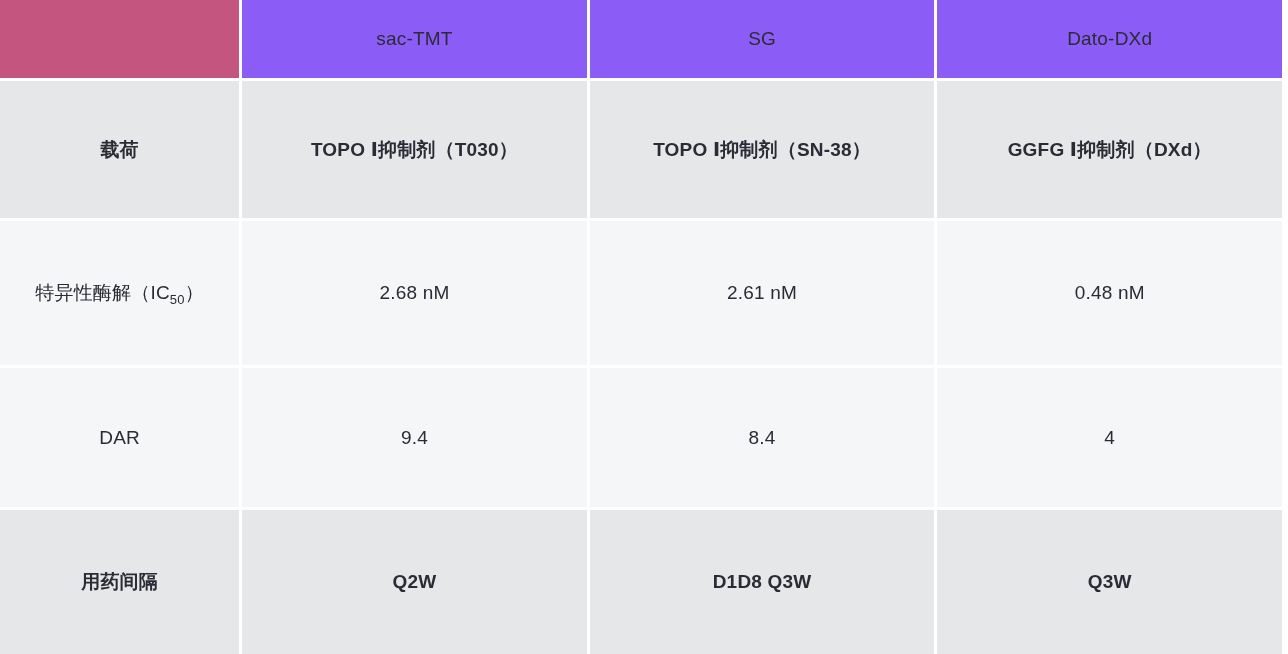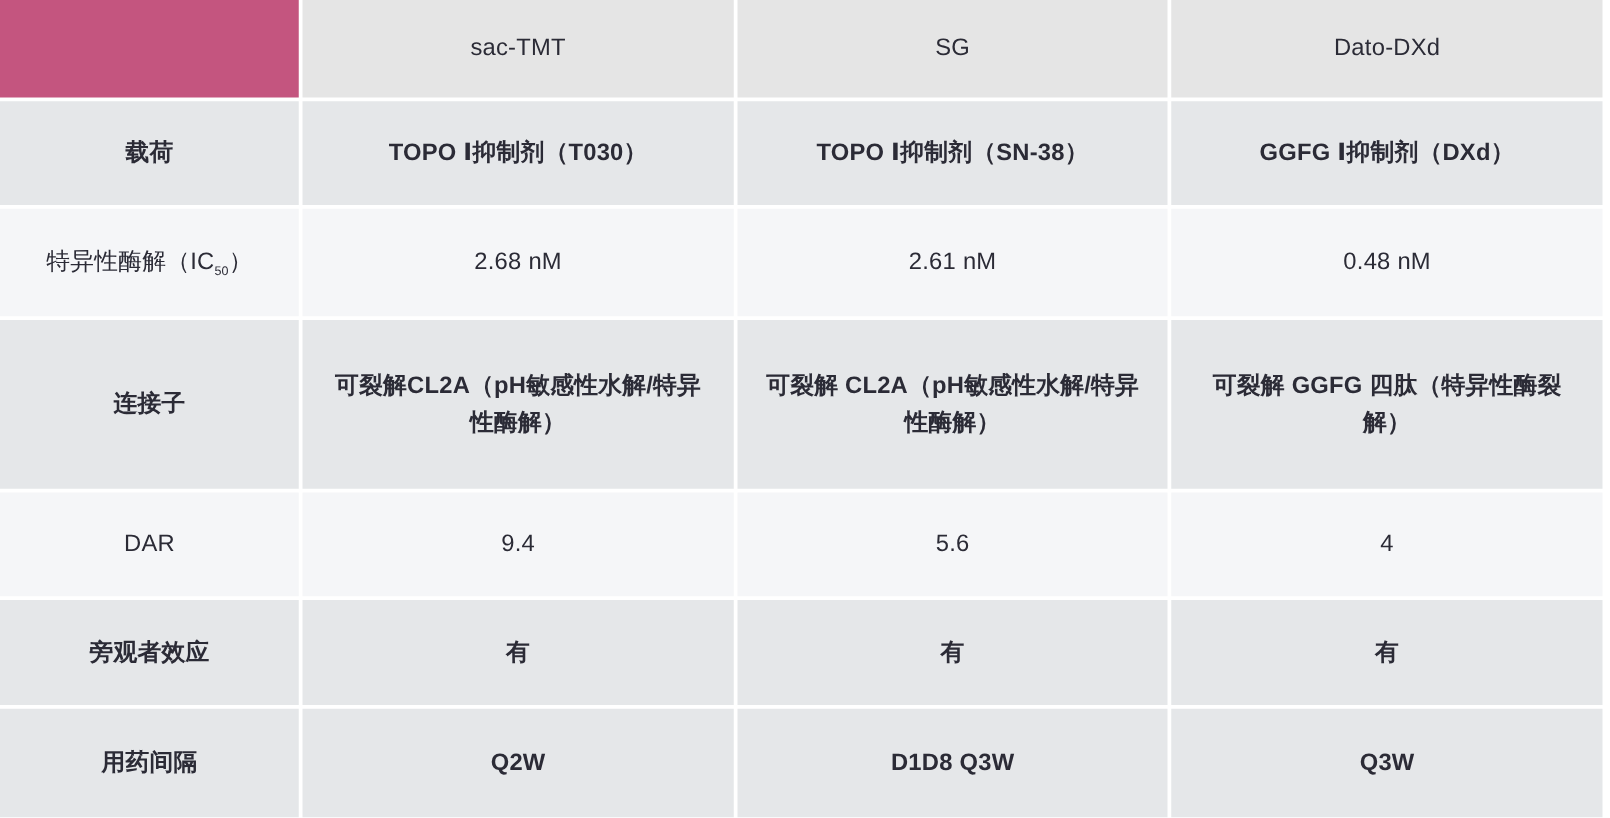--- a/index.html
+++ b/index.html
@@ -38,21 +38,21 @@
     vertical-align: middle;
     font-weight: normal;
     color: #2b2b36;
     font-size: 19px;
     line-height: 1.55;
     letter-spacing: 0.2px;
   }
 
   
   thead th {
-    background: #e5e5e5;
+    background: #8b5cf6;
     color: #ffffff;
     font-weight: bold;
     font-size: 21.5px;
     letter-spacing: 0.5px;
     height: 70px;
     padding: 0 10px;
   }
   thead th.corner {
     background: #c4557f;
   }
@@ -70,21 +70,21 @@
   tbody tr.r-dosing     td { height: 76px; }
 
   td.label-cell {
     color: #32323c;
   }
   td.data-cell {
     color: #2b2b36;
     margin-top: 21px;
   }
   .sub {
-    font-size: 10px;
+    font-size: 13px;
     vertical-align: sub;
     line-height: 0;
   }
   .linker-text {
     display: block;
     max-width: 300px;
     margin: 0 auto;
   }
 </style>
 </head>
@@ -115,46 +115,28 @@
         <td class="data-cell">GGFG Ⅰ抑制剂（DXd）</td>
       </tr>
 
       <tr class="tone-b r-activity">
         <td class="label-cell"><span>特异性酶解（IC</span><span class="sub">50</span><span>）</span></td>
         <td class="data-cell">2.68 nM</td>
         <td class="data-cell">2.61 nM</td>
         <td class="data-cell">0.48 nM</td>
       </tr>
 
-      <tr class="tone-a r-linker">
-        <td class="label-cell">连接子</td>
-        <td class="data-cell">
-            <span class="linker-text">可裂解CL2A（pH敏感性水解/特异性酶解）</span>
-          </td>
-        <td class="data-cell">
-            <span class="linker-text">可裂解 CL2A（pH敏感性水解/特异性酶解）</span>
-          </td>
-        <td class="data-cell">
-            <span class="linker-text">可裂解 GGFG 四肽（特异性酶裂解）</span>
-          </td>
-      </tr>
 
       <tr class="tone-b r-dar">
         <td class="label-cell">DAR</td>
         <td class="data-cell">9.4</td>
-        <td class="data-cell">5.6</td>
+        <td class="data-cell">8.4</td>
         <td class="data-cell">4</td>
       </tr>
 
-      <tr class="tone-a r-bystander">
-        <td class="label-cell">旁观者效应</td>
-        <td class="data-cell">有</td>
-        <td class="data-cell">有</td>
-        <td class="data-cell">有</td>
-      </tr>
 
 
       <tr class="tone-a r-dosing">
         <td class="label-cell">用药间隔</td>
         <td class="data-cell">Q2W</td>
         <td class="data-cell">D1D8 Q3W</td>
         <td class="data-cell">Q3W</td>
       </tr>
 
     </tbody>

